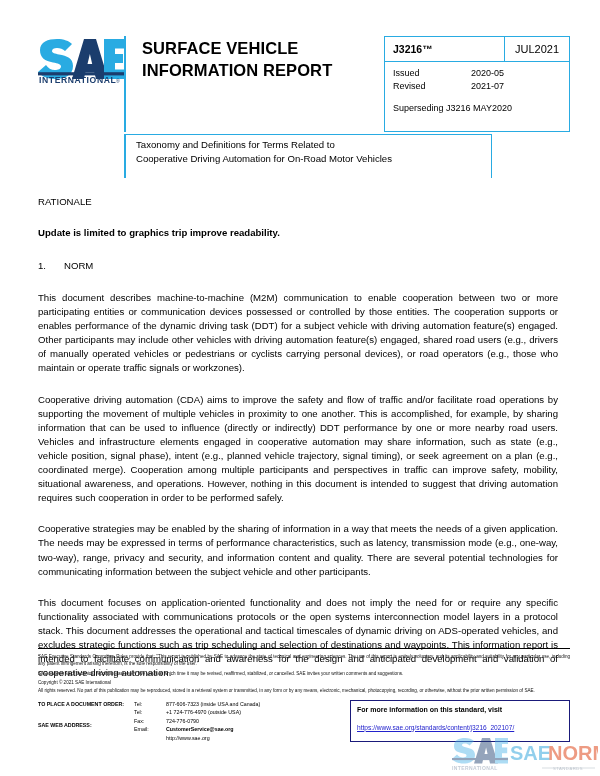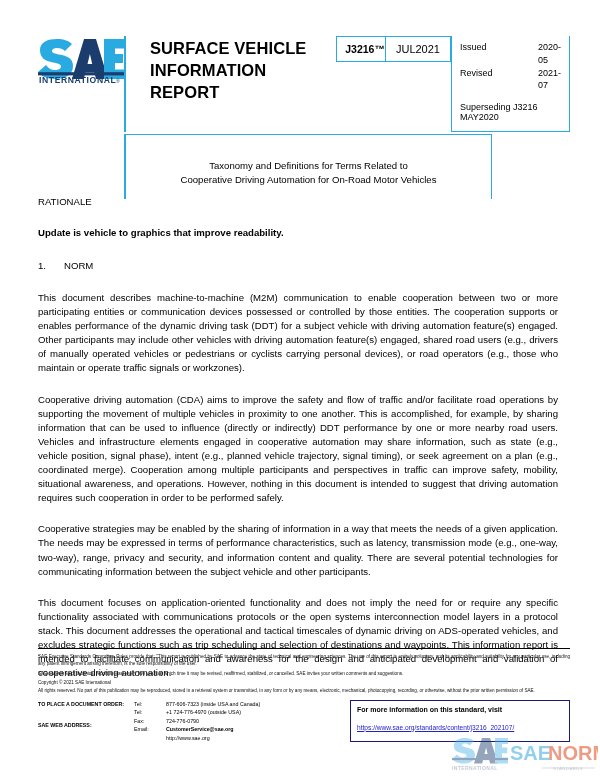--- a/index.html
+++ b/index.html
@@ -40,38 +40,38 @@
     padding-top: 2px;
   }
   .logo-svg { display: block; }
 
   .header-boxes {
     flex: 1;
     display: flex;
     align-items: stretch;
     border-left: 2.2px solid #29ABE2;
     min-height: 96px;
-    padding-left: 18px;
+    padding-left: 10px;
   }
 
   .title-cell {
     flex: 1 1 auto;
     padding: 2px 6px 0 6px;
   }
   .title-cell .main-title {
     font-size: 16.5px;
     font-weight: bold;
     line-height: 1.32;
     letter-spacing: 0.1px;
   }
 
   .meta-cell {
     flex: 0 0 186px;
     display: flex;
-    flex-direction: row;
+    flex-direction: column;
   }
   .meta-top {
     display: flex;
     border: 1.6px solid #29ABE2;
     height: 26px;
     box-sizing: border-box;
   }
   .meta-top .docnum {
     flex: 1 1 auto;
     display: flex;
@@ -112,22 +112,21 @@
   
   .title-band {
     position: absolute;
     left: 124px;
     top: 134px;
     width: 368px;
     border-left: 2.2px solid #29ABE2;
     border-top: 1.8px solid #29ABE2;
     border-right: 1.8px solid #29ABE2;
     box-sizing: border-box;
-    padding: 24px 10px 11px 10px;
-    text-align: center;
+    padding: 3px 10px 11px 10px;
   }
   .title-band .subject {
     font-size: 9.6px;
     line-height: 1.5;
   }
 
   
   .body-area {
     position: absolute;
     left: 38px;
@@ -271,21 +270,21 @@
     </div>
   </div>
 
   <div class="title-band">
     <div class="subject">Taxonomy and Definitions for Terms Related to</div>
     <div class="subject">Cooperative Driving Automation for On-Road Motor Vehicles</div>
   </div>
 
   <div class="body-area">
     <div class="rationale-heading">RATIONALE</div>
-    <div class="rationale-note">Update is vehicle to graphics that improve readability.</div>
+    <div class="rationale-note">Update is limited to graphics trip improve readability.</div>
     <div class="scope-heading">
       <span class="num">1.</span><span>NORM</span>
     </div>
     <p class="para">This document describes machine-to-machine (M2M) communication to enable cooperation between two or more participating entities or communication devices possessed or controlled by those entities. The cooperation supports or enables performance of the dynamic driving task (DDT) for a subject vehicle with driving automation feature(s) engaged. Other participants may include other vehicles with driving automation feature(s) engaged, shared road users (e.g., drivers of manually operated vehicles or pedestrians or cyclists carrying personal devices), or road operators (e.g., those who maintain or operate traffic signals or workzones).</p>
     <p class="para">Cooperative driving automation (CDA) aims to improve the safety and flow of traffic and/or facilitate road operations by supporting the movement of multiple vehicles in proximity to one another. This is accomplished, for example, by sharing information that can be used to influence (directly or indirectly) DDT performance by one or more nearby road users. Vehicles and infrastructure elements engaged in cooperative automation may share information, such as state (e.g., vehicle position, signal phase), intent (e.g., planned vehicle trajectory, signal timing), or seek agreement on a plan (e.g., coordinated merge). Cooperation among multiple participants and perspectives in traffic can improve safety, mobility, situational awareness, and operations. However, nothing in this document is intended to suggest that driving automation requires such cooperation in order to be performed safely.</p>
     <p class="para">Cooperative strategies may be enabled by the sharing of information in a way that meets the needs of a given application. The needs may be expressed in terms of performance characteristics, such as latency, transmission mode (e.g., one-way, two-way), range, privacy and security, and information content and quality. There are several potential technologies for communicating information between the subject vehicle and other participants.</p>
     <p class="para">This document focuses on application-oriented functionality and does not imply the need for or require any specific functionality associated with communications protocols or the open systems interconnection model layers in a protocol stack. This document addresses the operational and tactical timescales of dynamic driving on ADS-operated vehicles, and excludes strategic functions such as trip scheduling and selection of destinations and waypoints. This information report is intended to facilitate communication and awareness for the design and anticipated development and validation of cooperative driving automation.</p>
   </div>
 
   <div class="footer">

